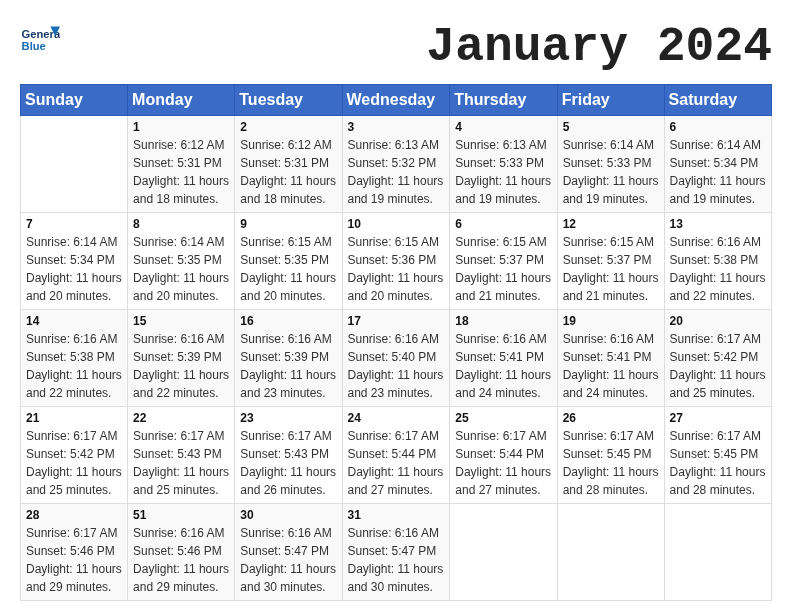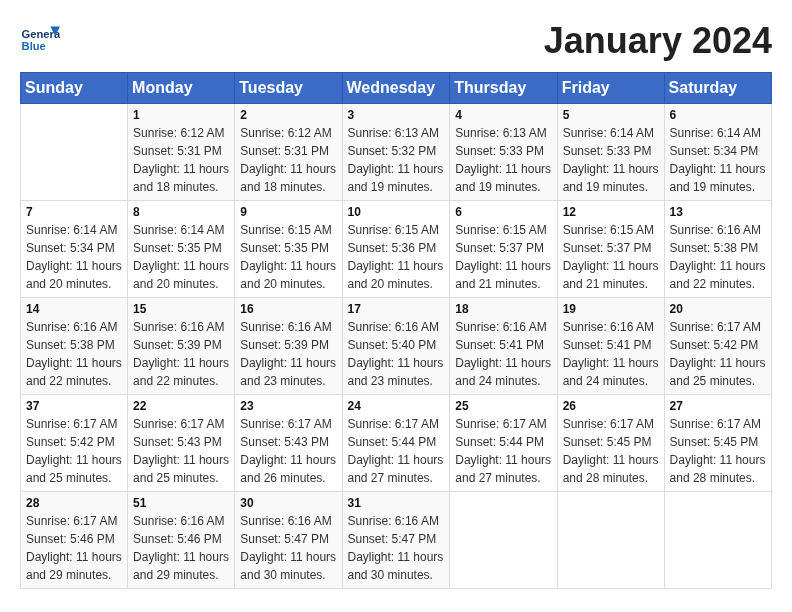--- a/index.html
+++ b/index.html
@@ -25,23 +25,24 @@
     }
     .logo-icon {
       width: 40px;
       height: 40px;
       margin-right: 4px;
     }
     .title-block {
       text-align: right;
     }
     .month-year {
-      font-size: 36px;
+      font-size: 48px;
       font-weight: bold;
       color: #222;
+      font-family: Liberation Mono, monospace;
     }
     .location {
       font-size: 16px;
       color: #444;
     }
     table {
       width: 100%;
       border-collapse: collapse;
       font-size: 11px;
     }
@@ -238,21 +239,21 @@
       </td>
         <td>
         <div class="day-num">20</div>
         <div class="day-info">
           Sunrise: 6:17 AM<br>Sunset: 5:42 PM<br>Daylight: 11 hours and 25 minutes.
         </div>
       </td>
       </tr>
       <tr>
         <td>
-        <div class="day-num">37</div>
+        <div class="day-num">21</div>
         <div class="day-info">
           Sunrise: 6:17 AM<br>Sunset: 5:42 PM<br>Daylight: 11 hours and 25 minutes.
         </div>
       </td>
         <td>
         <div class="day-num">22</div>
         <div class="day-info">
           Sunrise: 6:17 AM<br>Sunset: 5:43 PM<br>Daylight: 11 hours and 25 minutes.
         </div>
       </td>

